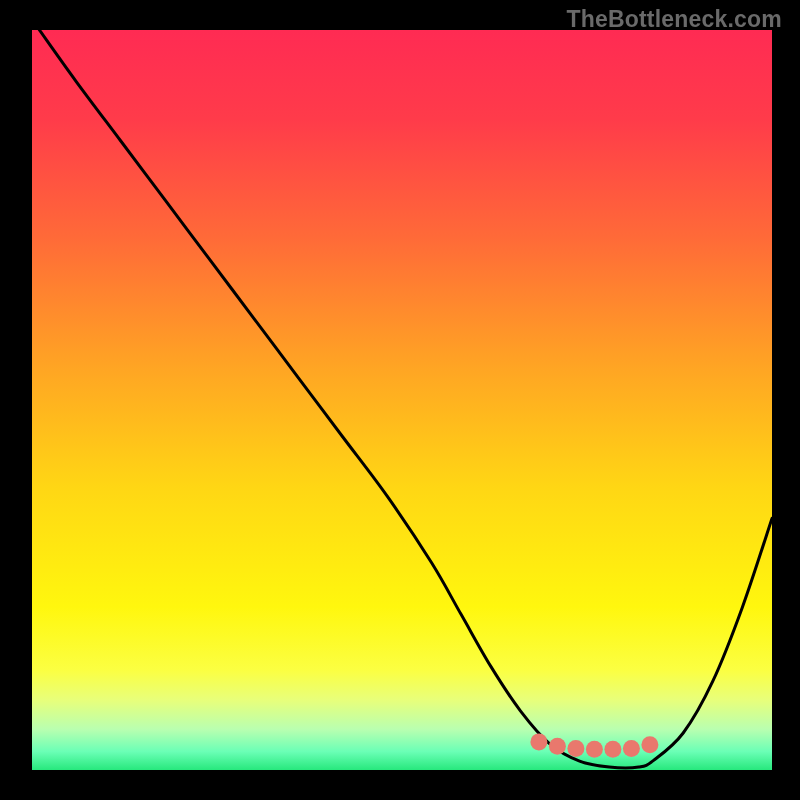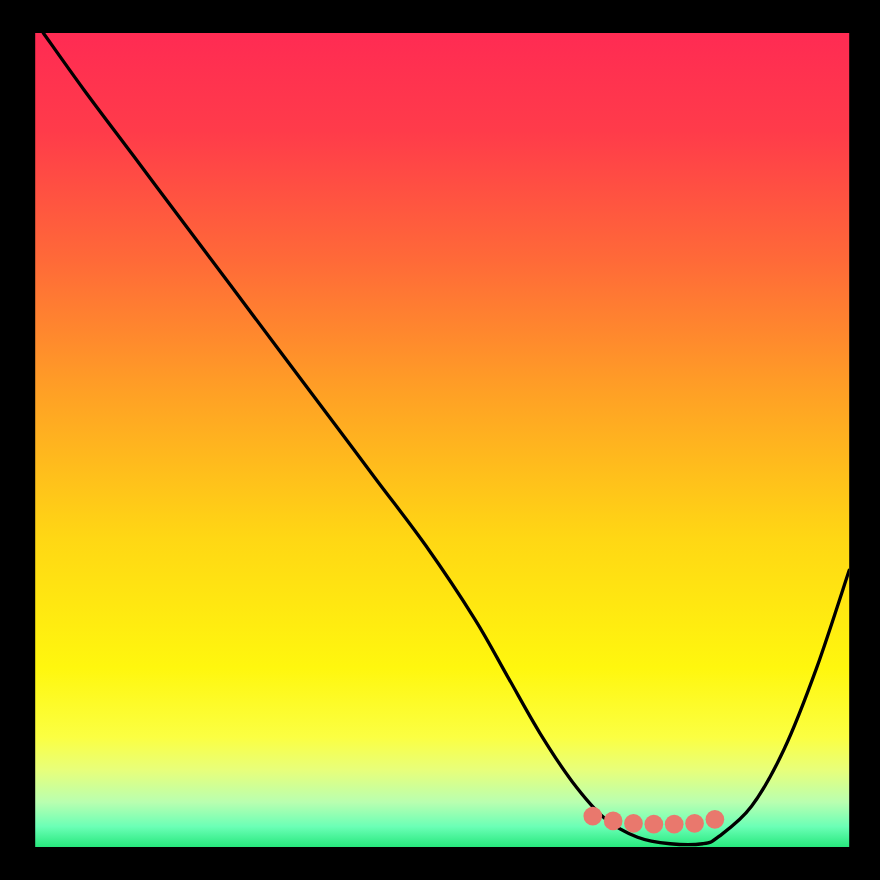--- a/index.html
+++ b/index.html
@@ -51,13 +51,14 @@
         <path d="M 7.40 0.00 C 13.57 8.63, 30.83 33.30, 44.40 51.80 C 57.97 70.30, 74.00 91.27, 88.80 111.00 C 103.60 130.73, 118.40 150.47, 133.20 170.20 C 148.00 189.93, 162.80 209.67, 177.60 229.40 C 192.40 249.13, 207.20 268.87, 222.00 288.60 C 236.80 308.33, 251.60 328.07, 266.40 347.80 C 281.20 367.53, 296.00 387.27, 310.80 407.00 C 325.60 426.73, 340.40 445.23, 355.20 466.20 C 370.00 487.17, 387.27 513.07, 399.60 532.80 C 411.93 552.53, 419.33 567.33, 429.20 584.60 C 439.07 601.87, 448.93 620.37, 458.80 636.40 C 468.67 652.43, 478.53 667.85, 488.40 680.80 C 498.27 693.75, 508.13 705.71, 518.00 714.10 C 527.87 722.49, 537.73 727.30, 547.60 731.12 C 557.47 734.94, 567.33 736.05, 577.20 737.04 C 587.07 738.03, 599.40 738.15, 606.80 737.04 C 614.20 735.93, 614.20 736.05, 621.60 730.38 C 629.00 724.71, 641.33 716.20, 651.20 703.00 C 661.07 689.80, 670.93 672.17, 680.80 651.20 C 690.67 630.23, 700.53 604.33, 710.40 577.20 C 720.27 550.07, 735.07 503.20, 740.00 488.40" fill="none" stroke="#000" stroke-width="3" stroke-linecap="round"></path>
         <circle cx="506.90" cy="711.88" r="8.5" fill="#e9786d"></circle>
         <circle cx="525.40" cy="716.32" r="8.5" fill="#e9786d"></circle>
         <circle cx="543.90" cy="718.54" r="8.5" fill="#e9786d"></circle>
         <circle cx="562.40" cy="719.28" r="8.5" fill="#e9786d"></circle>
         <circle cx="580.90" cy="719.28" r="8.5" fill="#e9786d"></circle>
         <circle cx="599.40" cy="718.54" r="8.5" fill="#e9786d"></circle>
         <circle cx="617.90" cy="714.84" r="8.5" fill="#e9786d"></circle>
       </svg>
   </div>
+  <div class="watermark" id="wm" style="color: rgb(106, 106, 106); font-size: 23px; right: 18px; top: 6px;">TheBottleneck.com</div>
 </div>
 
 </body></html>

